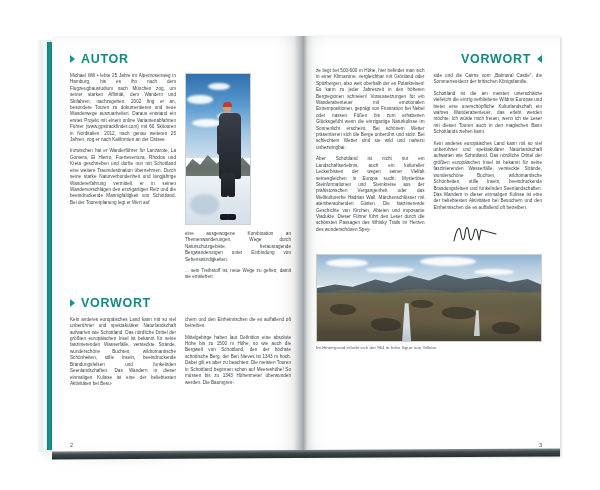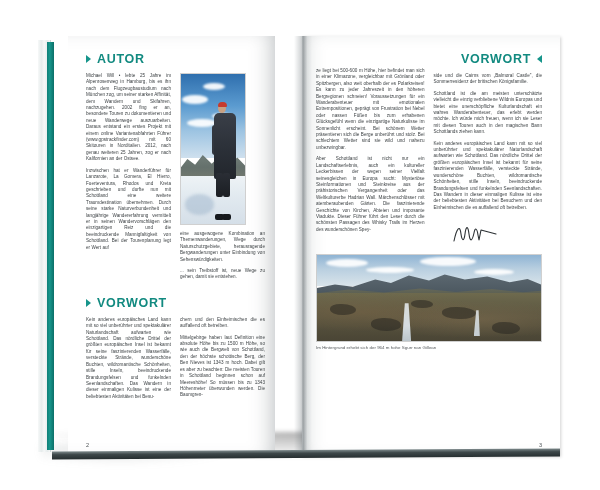--- a/index.html
+++ b/index.html
@@ -59,22 +59,22 @@
   }
 
   .page {
     position: absolute;
     top: 0;
     height: 420px;
     background: #ffffff;
     overflow: hidden;
   }
   .page-left {
-    left: 30px;
-    width: 207px;
+    left: 14px;
+    width: 250px;
     box-shadow: inset -14px 0 22px -12px rgba(80,90,95,0.40);
   }
   .page-right {
     left: 264px;
     width: 258px;
     box-shadow: inset 12px 0 20px -10px rgba(80,90,95,0.34),
                 1px 1px 3px rgba(0,0,0,0.18);
   }
 
   

